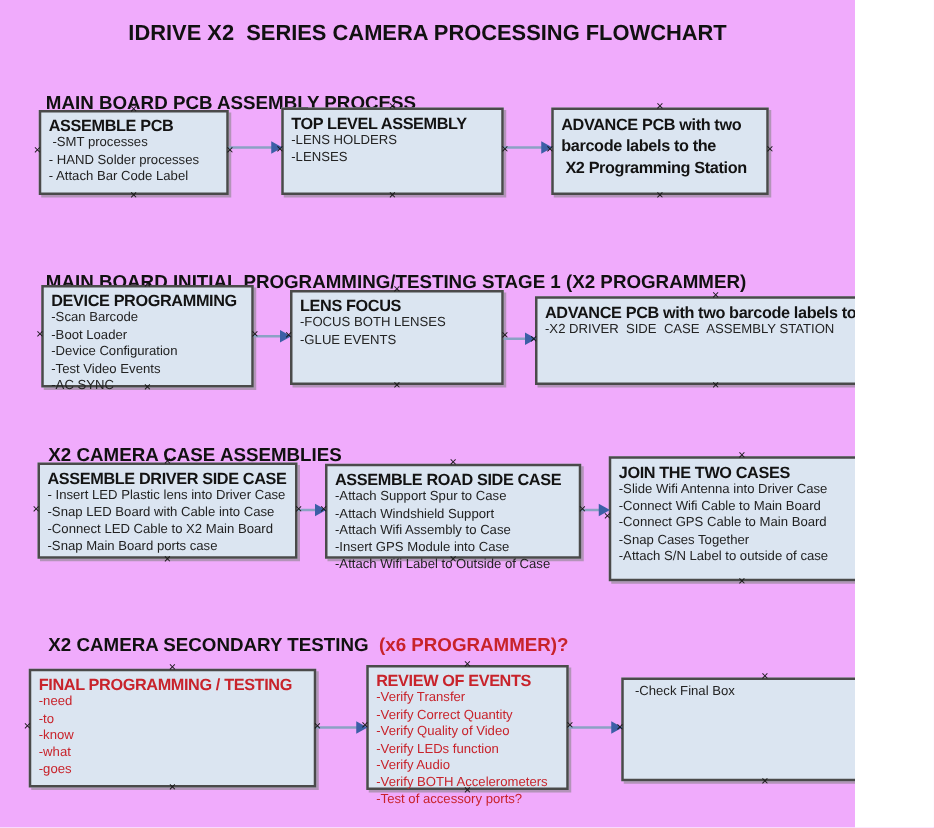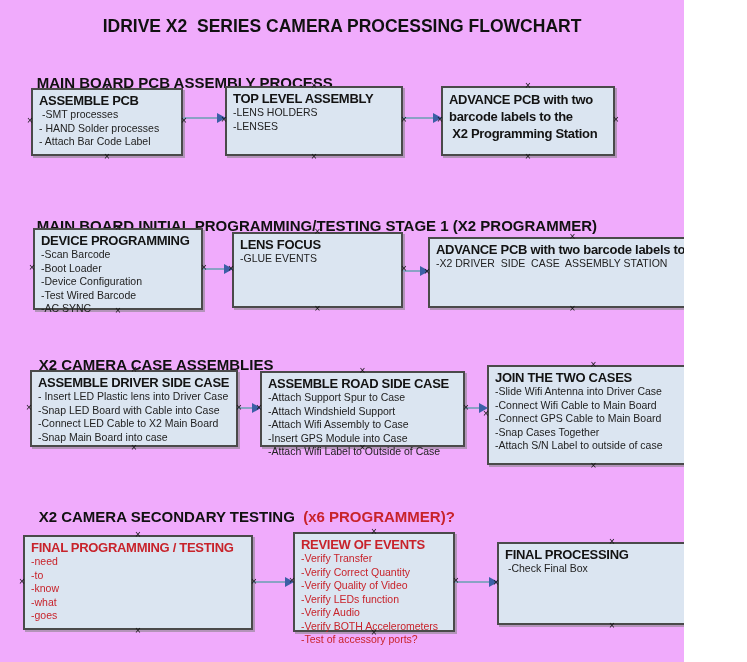--- a/index.html
+++ b/index.html
@@ -125,37 +125,38 @@
   <div class="box" style="left:33px;top:228px;width:170px;height:82px">
     <span class="handle h-top">×</span>
     <span class="handle h-bottom">×</span>
     <span class="handle h-left">×</span>
     <span class="handle h-right">×</span>
     <div class="box-content">
       <div class="box-title">DEVICE PROGRAMMING</div>
       <div class="box-item">-Scan Barcode</div>
       <div class="box-item">-Boot Loader</div>
       <div class="box-item">-Device Configuration</div>
-      <div class="box-item">-Test Wired Barcode</div>
+      <div class="box-item">-Test Video Events</div>
       <div class="box-item">-AC SYNC</div>
     </div>
   </div>
 
   <div class="arrow" style="left:203px;top:264px;width:29px">
     <span class="arrow-line"></span>
     <span class="arrow-head"></span>
   </div>
 
   <div class="box" style="left:232px;top:232px;width:171px;height:76px">
     <span class="handle h-top">×</span>
     <span class="handle h-bottom">×</span>
     <span class="handle h-left">×</span>
     <span class="handle h-right">×</span>
     <div class="box-content">
       <div class="box-title">LENS FOCUS</div>
+      <div class="box-item">-FOCUS BOTH LENSES</div>
       <div class="box-item">-GLUE EVENTS</div>
     </div>
   </div>
 
   <div class="arrow" style="left:403px;top:266px;width:25px">
     <span class="arrow-line"></span>
     <span class="arrow-head"></span>
   </div>
 
   <div class="box" style="left:428px;top:237px;width:289px;height:71px">
@@ -176,21 +177,21 @@
   <div class="box" style="left:30px;top:370px;width:208px;height:77px">
     <span class="handle h-top">×</span>
     <span class="handle h-bottom">×</span>
     <span class="handle h-left">×</span>
     <span class="handle h-right">×</span>
     <div class="box-content">
       <div class="box-title">ASSEMBLE DRIVER SIDE CASE</div>
       <div class="box-item">- Insert LED Plastic lens into Driver Case</div>
       <div class="box-item">-Snap LED Board with Cable into Case</div>
       <div class="box-item">-Connect LED Cable to X2 Main Board</div>
-      <div class="box-item">-Snap Main Board into case</div>
+      <div class="box-item">-Snap Main Board ports case</div>
     </div>
   </div>
 
   <div class="arrow" style="left:238px;top:403px;width:22px">
     <span class="arrow-line"></span>
     <span class="arrow-head"></span>
   </div>
 
   <div class="box" style="left:260px;top:371px;width:205px;height:76px">
     <span class="handle h-top">×</span>
@@ -272,18 +273,17 @@
     <span class="arrow-line"></span>
     <span class="arrow-head"></span>
   </div>
 
   <div class="box" style="left:497px;top:542px;width:230px;height:83px">
     <span class="handle h-top">×</span>
     <span class="handle h-bottom">×</span>
     <span class="handle h-left">×</span>
     <span class="handle h-right">×</span>
     <div class="box-content">
-      <div class="box-title">FINAL PROCESSING</div>
       <div class="box-item"> -Check Final Box</div>
     </div>
   </div>
 
 </div>
 
 </body></html>

